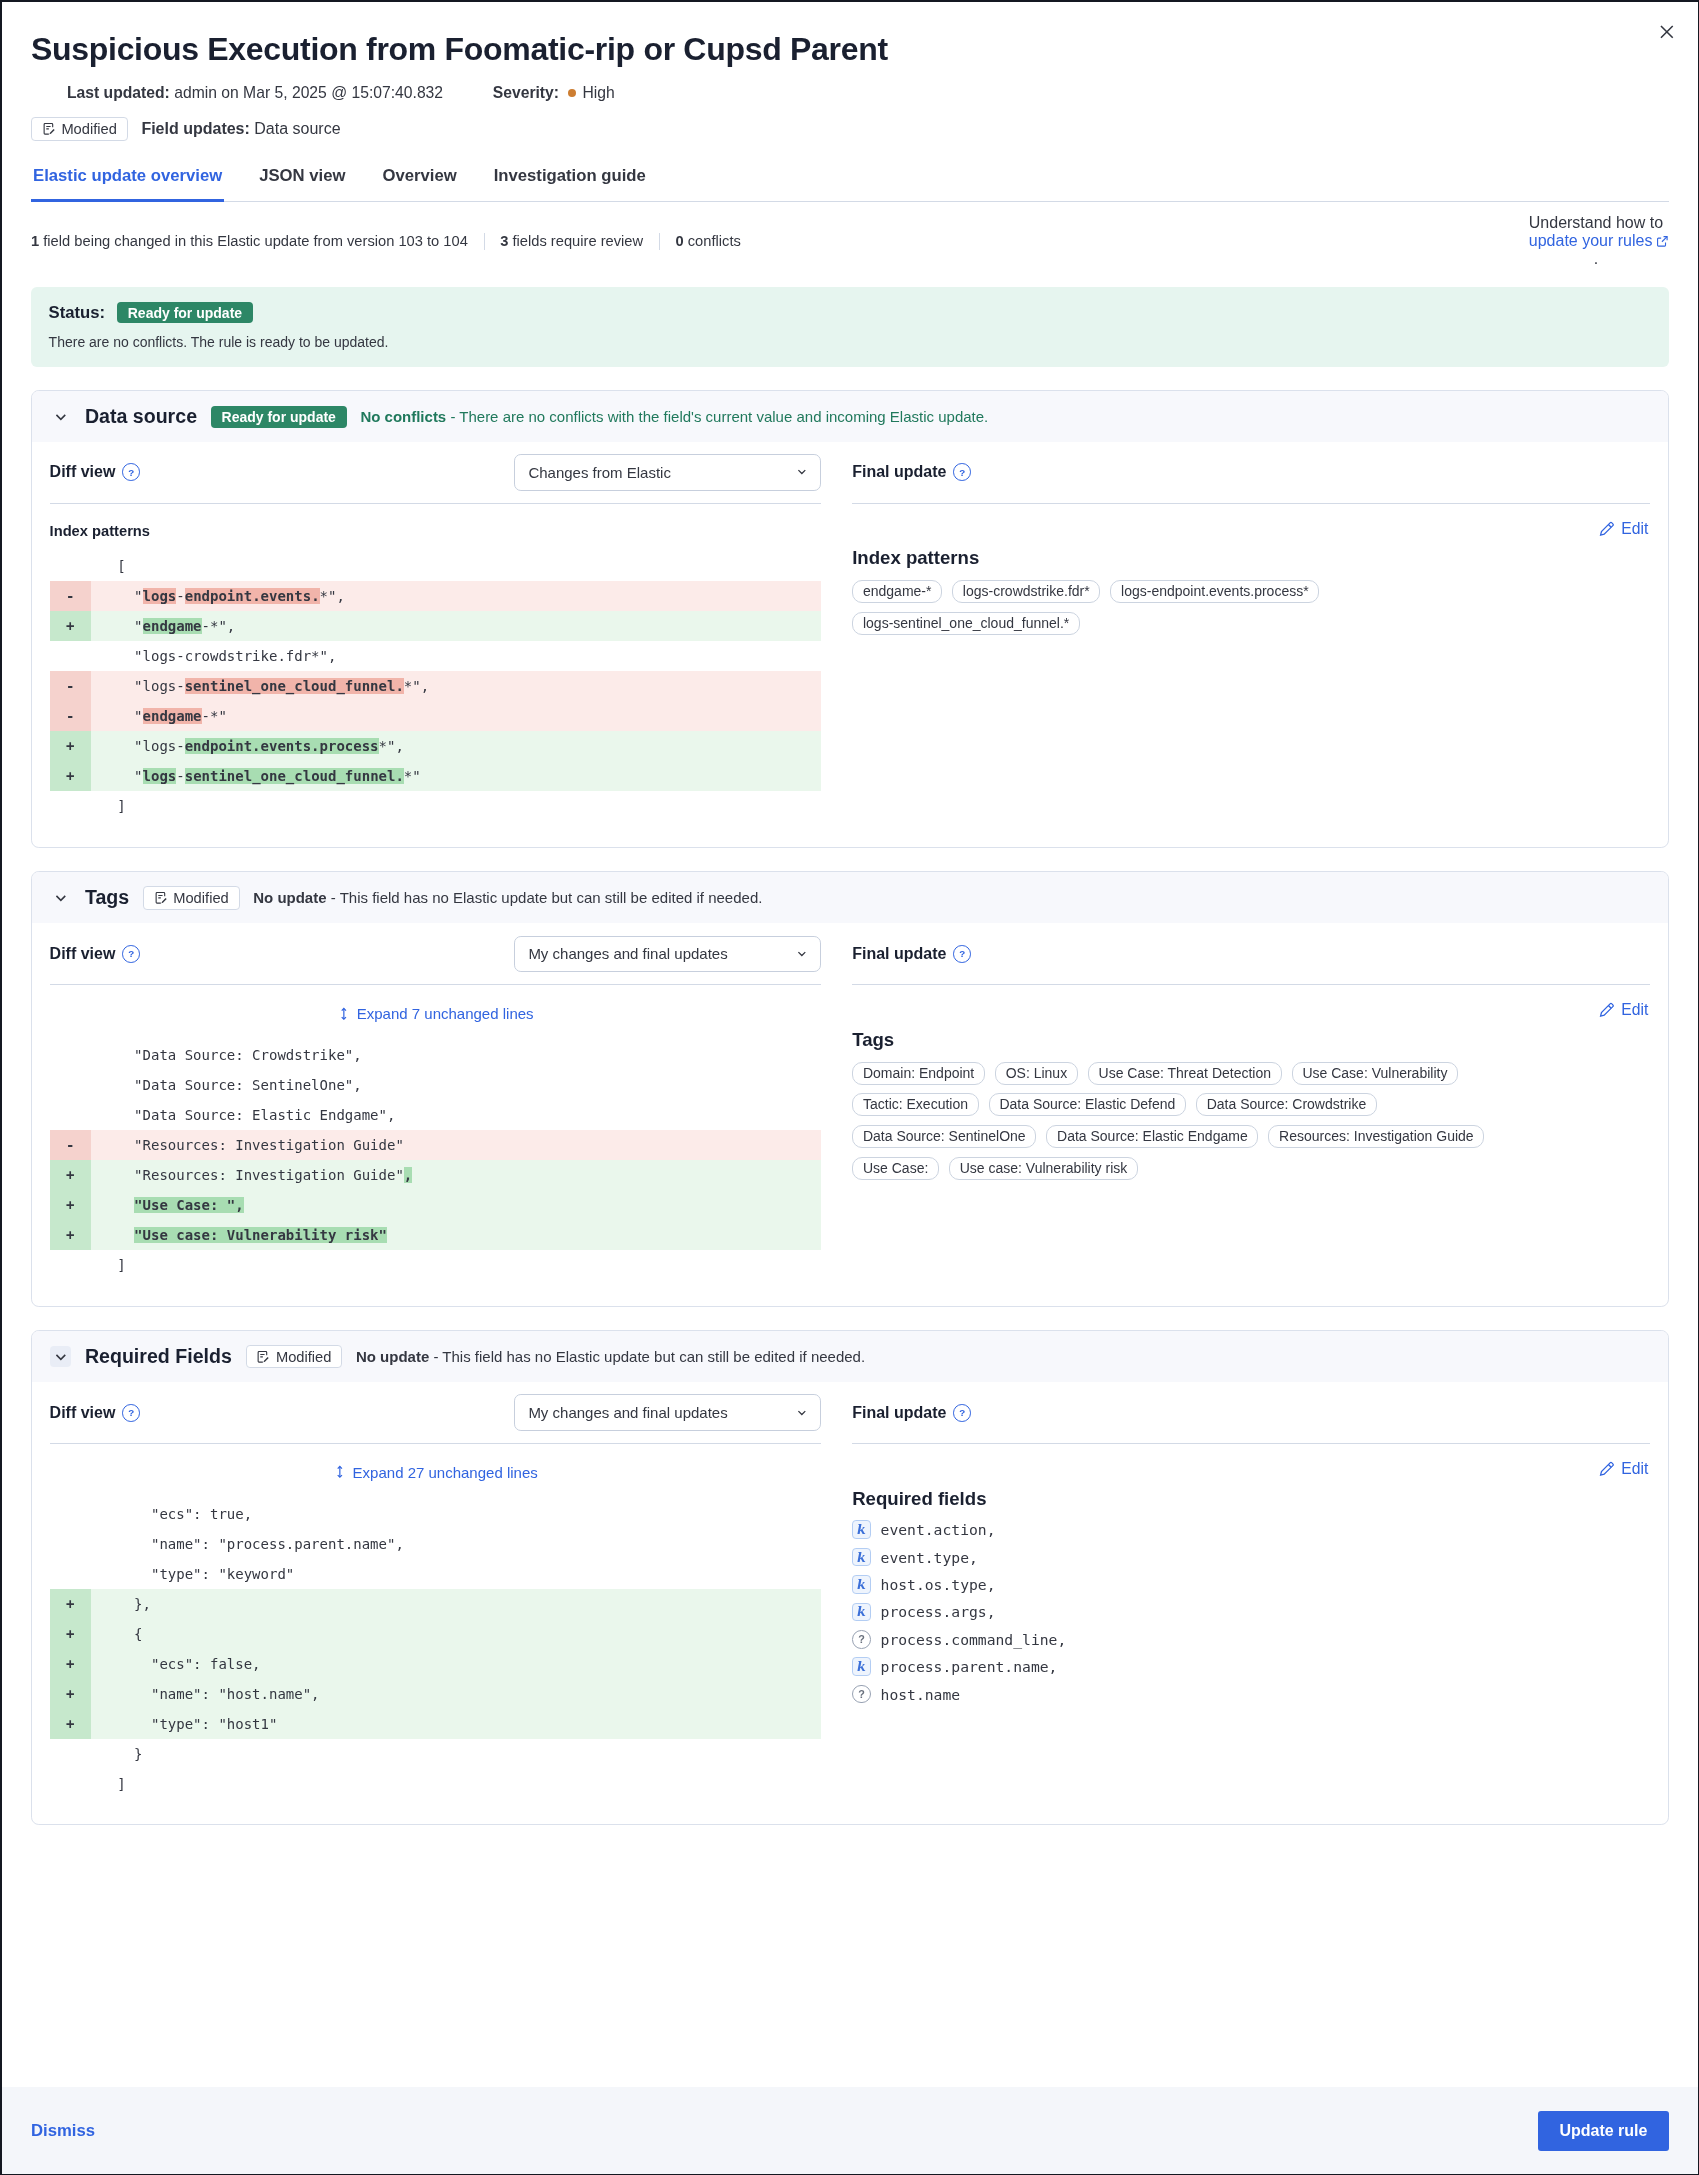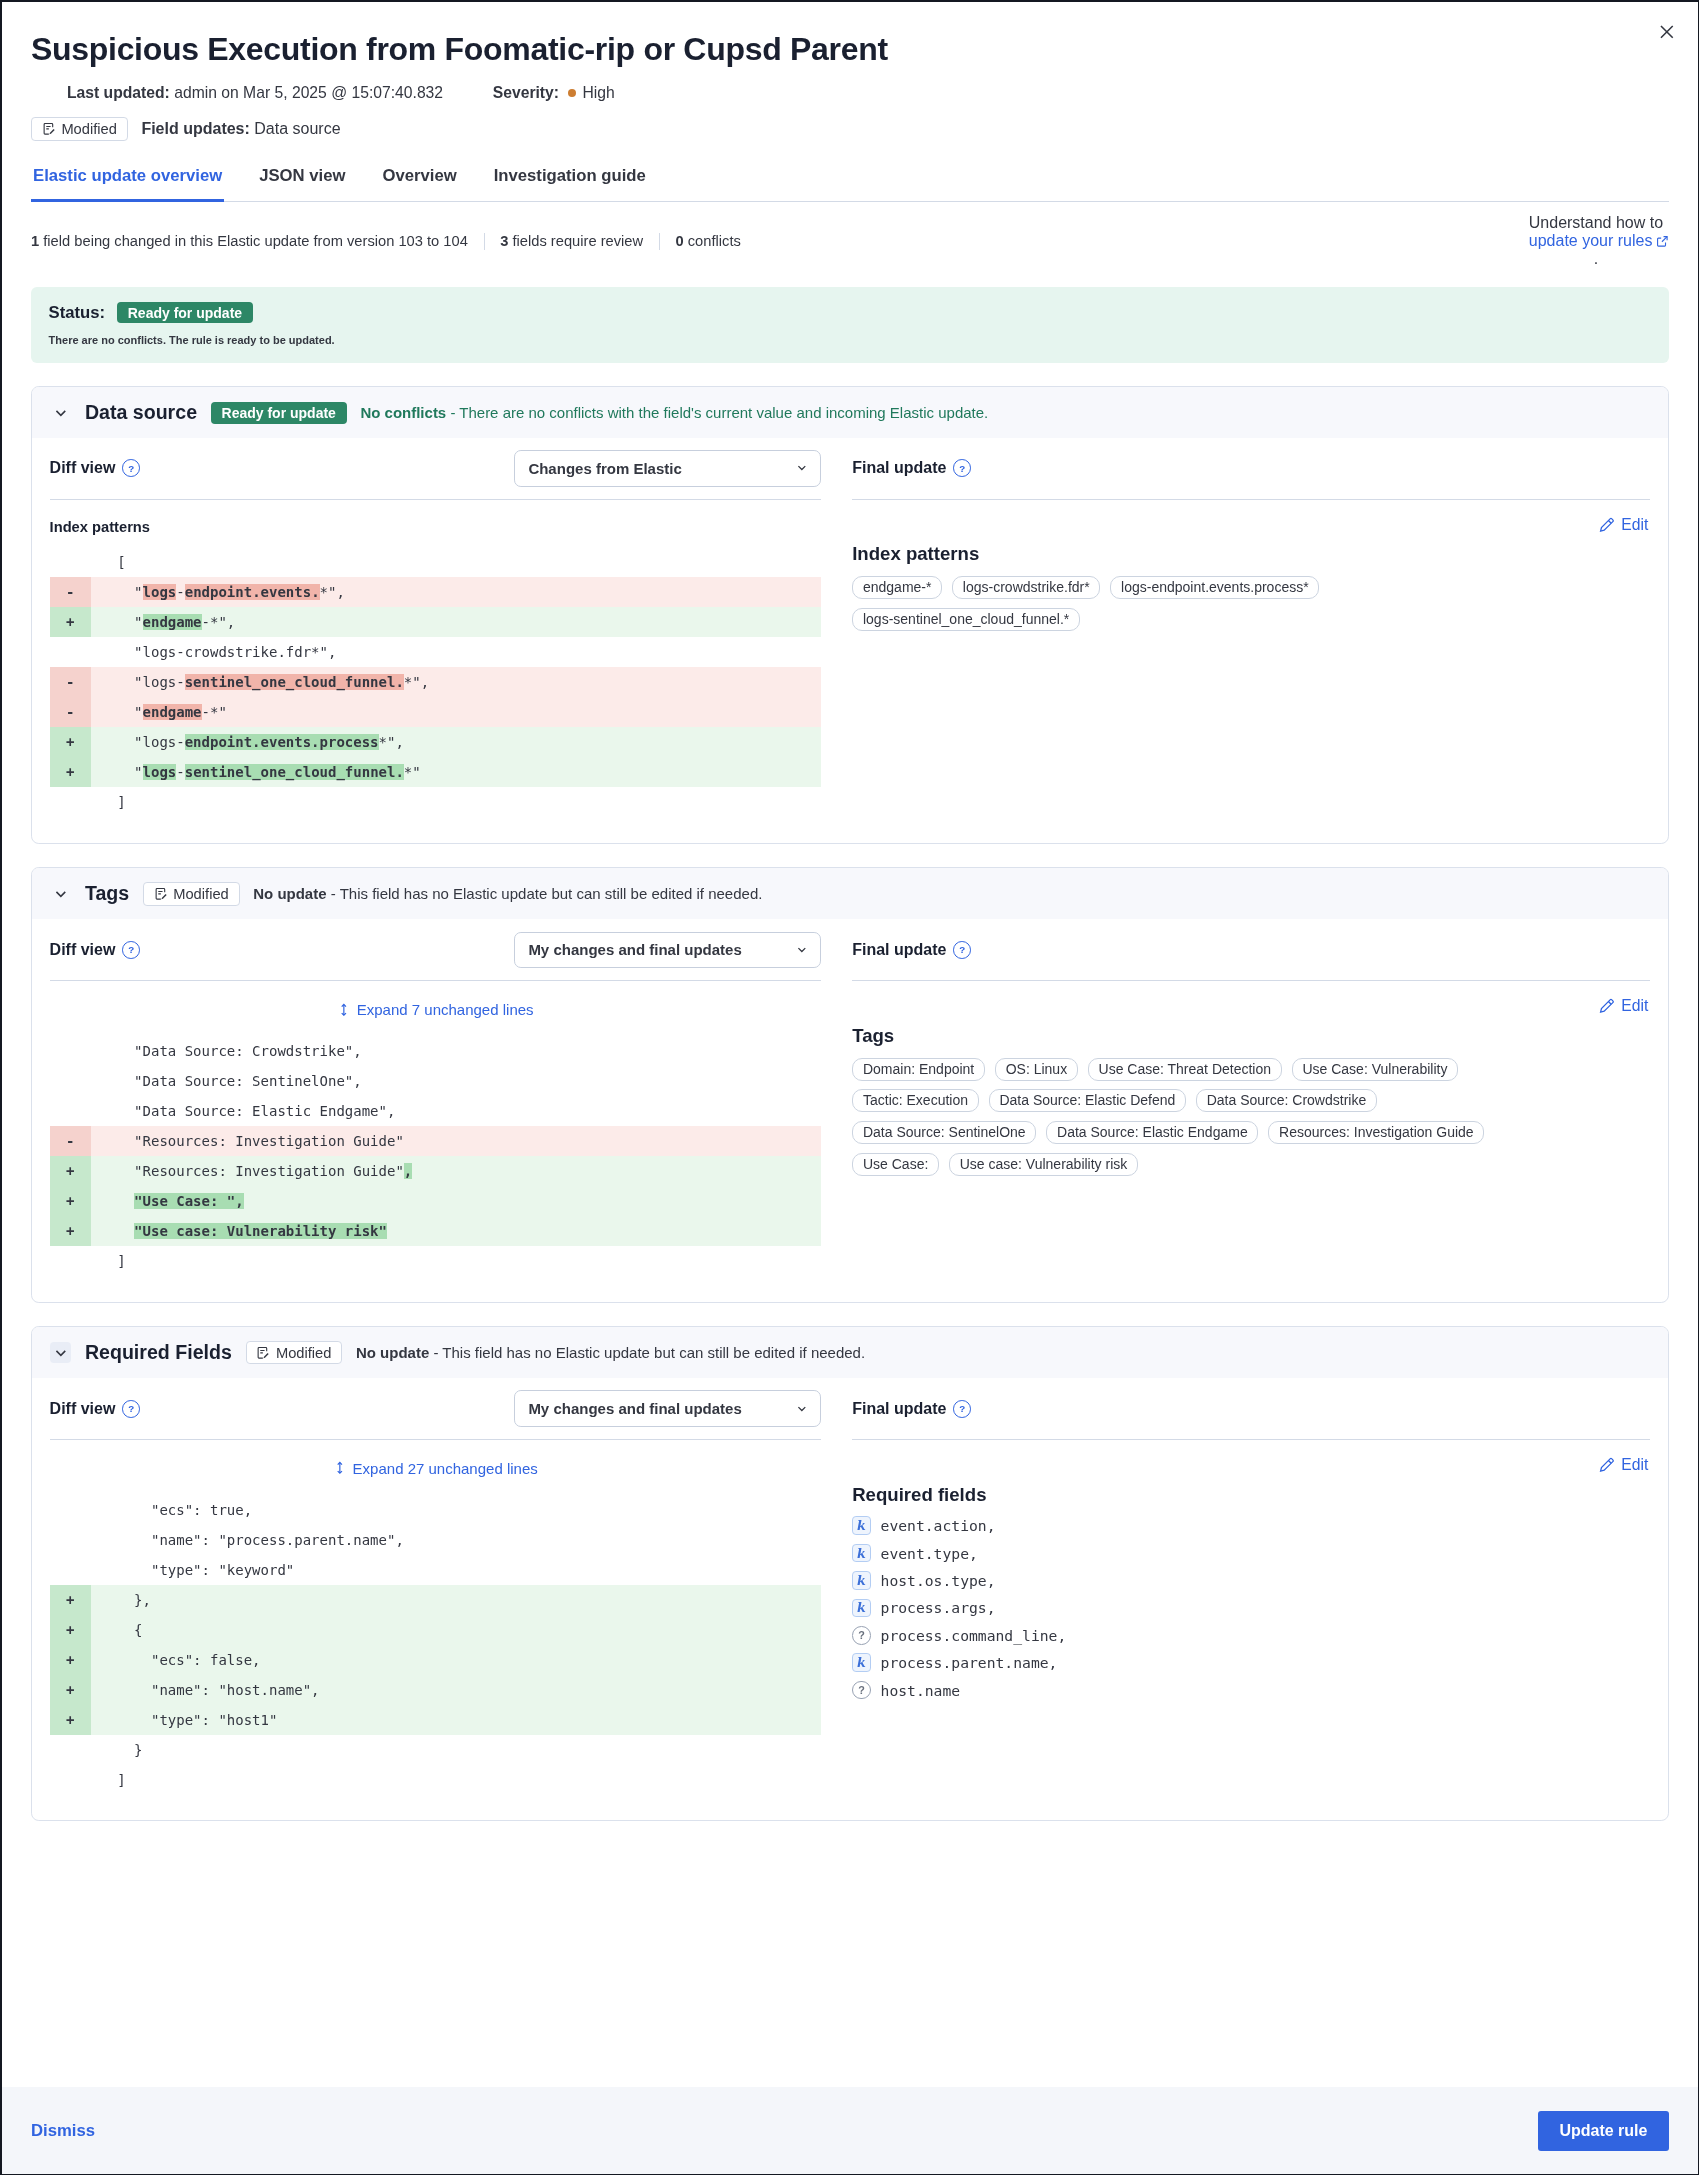--- a/index.html
+++ b/index.html
@@ -41,36 +41,36 @@
   .tab.active::after{content:"";position:absolute;left:0;right:0;bottom:-1px;height:2.9px;background:var(--blue);}
   .stats-row{display:flex;align-items:center;gap:15.7px;padding:12.7px 0 14.7px;font-size:14.7px;}
   .stat b{font-weight:700;}
   .vsep{width:1px;height:17.6px;background:var(--border);}
   .help-text{margin-left:auto;font-size:16px;display:flex;align-items:center;flex-direction:column;}
   .help-text a{color:var(--blue);text-decoration:none;margin-left:5.9px;display:inline-flex;align-items:center;gap:3.9px;cursor:pointer;}
   .callout{background:var(--callout-bg);border-radius:5.9px;padding:14.7px 17.6px 16.7px;margin:3.9px 0 23.5px;}
   .callout-title{display:flex;align-items:center;gap:11.8px;margin-bottom:10.8px;}
   .callout-title .lbl{font-size:16.7px;font-weight:700;color:var(--title);}
   .green-badge{background:var(--green-badge);color:#fff;border-radius:3.9px;padding:2.9px 10.8px;font-size:14px;font-weight:600;}
-  .callout-msg{font-size:11px;font-weight:bold;}
+  .callout-msg{font-size:14px;}
   .section{border:1px solid var(--panel-border);border-radius:7.8px;margin-bottom:23.5px;overflow:hidden;background:#fff;}
   .section-header{background:var(--header-strip);padding:13.7px 17.6px;display:flex;align-items:center;gap:13.7px;cursor:pointer;}
   .chev{width:21.6px;height:21.6px;display:flex;align-items:center;justify-content:center;flex:none;}
   .chev.focused{background:#e9edf6;border-radius:3.9px;}
   .section-title{font-size:19.6px;font-weight:700;color:var(--title);}
   .section-status{font-size:15px;}
   .section-status .lead{font-weight:700;}
   .status-green{color:var(--green-text);}
   .section-body{display:flex;padding:0 17.6px 25.5px;}
   .col-left{flex:0 0 48.2%;}
   .col-right{flex:1;margin-left:31px;}
   .col-head{display:flex;align-items:center;min-height:61px;border-bottom:1px solid var(--border);}
   .col-head .hlbl{font-size:16px;font-weight:700;color:var(--title);display:flex;align-items:center;gap:6.9px;}
   .qicon{width:15.7px;height:15.7px;border-radius:50%;border:1px solid var(--blue);color:var(--blue);font-size:9.8px;font-weight:700;display:inline-flex;align-items:center;justify-content:center;cursor:pointer;}
-  .select{margin-left:auto;width:280px;border:1px solid #c7cfdd;border-radius:6.9px;background:#fff;padding:8.8px 11.8px 8.8px 13.7px;font-size:15px;display:flex;align-items:center;justify-content:space-between;cursor:pointer;font-weight:bold;}
+  .select{margin-left:auto;width:280px;border:1px solid #c7cfdd;border-radius:6.9px;background:#fff;padding:8.8px 11.8px 8.8px 13.7px;font-size:15px;display:flex;align-items:center;justify-content:space-between;cursor:pointer;}
   .diff-title{font-weight:700;font-size:14.7px;margin:19.6px 0 11.8px;color:var(--title);}
   .diff-block{font-family:"DejaVu Sans Mono",monospace;font-size:14px;margin-top:5.9px;}
   .diff-line{display:flex;line-height:30px;}
   .gutter{flex:none;width:41px;text-align:center;font-weight:700;}
   .code{white-space:pre;padding-left:9.8px;}
   .code .hl{font-weight:700;}
   .diff-line.rem{background:var(--rem-line);}
   .diff-line.rem .gutter{background:var(--rem-gutter);}
   .diff-line.rem .hl{background:var(--rem-hl);}
   .diff-line.add{background:var(--add-line);}

